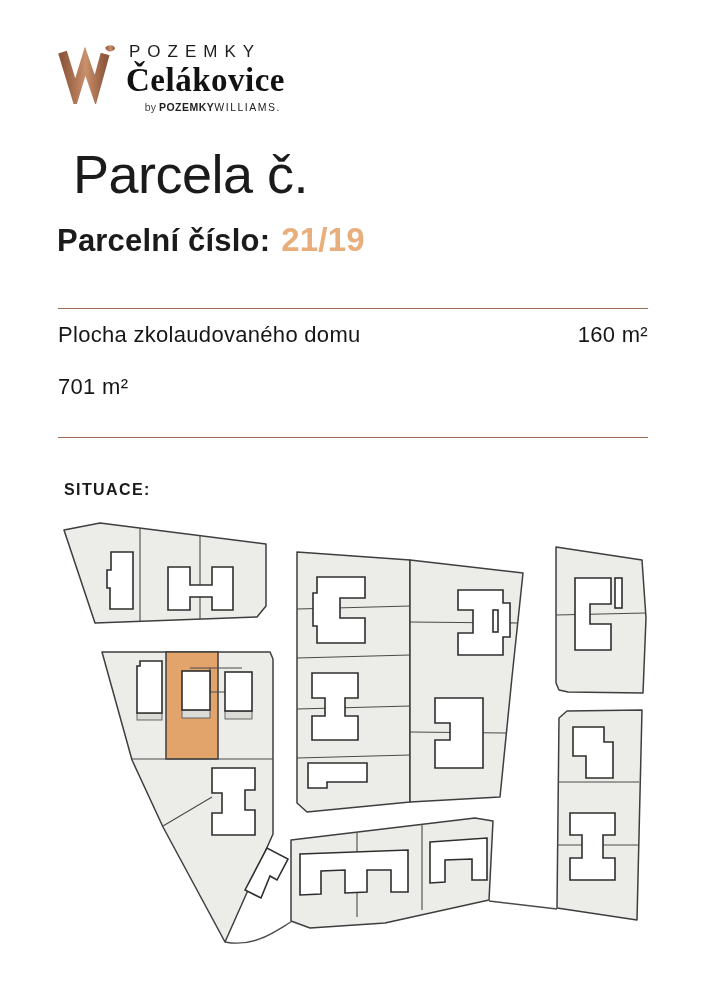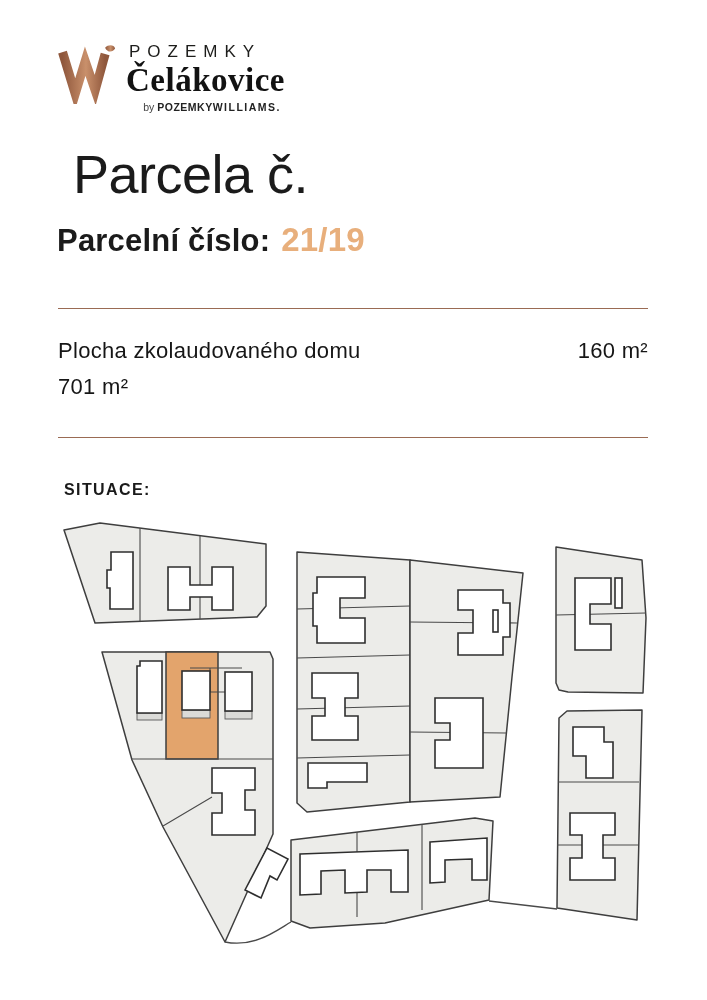--- a/index.html
+++ b/index.html
@@ -10,34 +10,34 @@
   
   .logo{position:absolute;left:58px;top:42px;display:flex;align-items:flex-start;}
   .logo-mark{width:58px;height:62px;flex:0 0 auto;}
   .logo-text{margin-left:10px;display:flex;flex-direction:column;}
   .brand-top{font-size:17px;letter-spacing:7px;font-weight:400;color:#1d1d1b;padding-left:3px;}
   .brand-main{font-family:"Liberation Serif","DejaVu Serif",serif;font-weight:700;font-size:33px;
     color:#121212;margin-top:1px;letter-spacing:0.5px;line-height:1.05;}
   .brand-by{font-size:10.5px;color:#222;margin-top:3px;align-self:flex-end;padding-right:4px;}
   .brand-by .by{font-weight:400;color:#444;margin-right:3px;}
   .brand-by .kw-b{font-weight:700;letter-spacing:0.5px;}
-  .brand-by .kw-l{font-weight:700;letter-spacing:1.5px;margin-top:32px;}
+  .brand-by .kw-l{font-weight:400;letter-spacing:1.5px;margin-top:32px;}
   
   .title{position:absolute;left:57px;top:143px;display:flex;align-items:baseline;
     font-size:54px;font-weight:500;letter-spacing:-0.5px;color:#1b1b1b;margin-left:16px;}
   .title .num{font-size:61px;font-weight:700;color:var(--accent-tan,#E8AF7C);margin-left:10px;letter-spacing:0;}
   .subtitle{position:absolute;left:57px;top:221px;display:flex;align-items:baseline;
     font-size:31px;font-weight:600;color:#1b1b1b;letter-spacing:0.2px;}
   .subtitle .num{font-size:33px;font-weight:700;color:var(--accent-tan,#E8AF7C);margin-left:11px;}
   
   .rule{position:absolute;left:58px;width:590px;height:1px;background:var(--rule-brown,#9A6B54);}
   .rule-1{top:308px;} .rule-2{top:437px;}
   .detail-row{position:absolute;left:58px;width:590px;display:flex;justify-content:space-between;
     font-size:22px;letter-spacing:0.3px;color:#161616;}
-  .row-1{top:338px;} .row-2{top:374px;}
+  .row-1{top:322px;} .row-2{top:374px;}
   .detail-value{font-weight:400;}
   
   .situace{position:absolute;left:64px;top:481px;font-size:16px;font-weight:700;
     letter-spacing:1.4px;color:#1a1a1a;}
   
   .siteplan{position:absolute;left:55px;top:518px;}
   .parcel{fill:var(--parcel-fill,#ECECE9);stroke:var(--outline-dark,#3E3E3E);stroke-width:1.5;stroke-linejoin:round;}
   .hl{fill:var(--highlight-parcel,#E3A46C);stroke:var(--outline-dark,#3E3E3E);stroke-width:1.5;}
   .pline{stroke:#4a4a4a;stroke-width:1.1;fill:none;}
   .bld{fill:#ffffff;stroke:#2e2e2e;stroke-width:1.6;stroke-linejoin:miter;}

